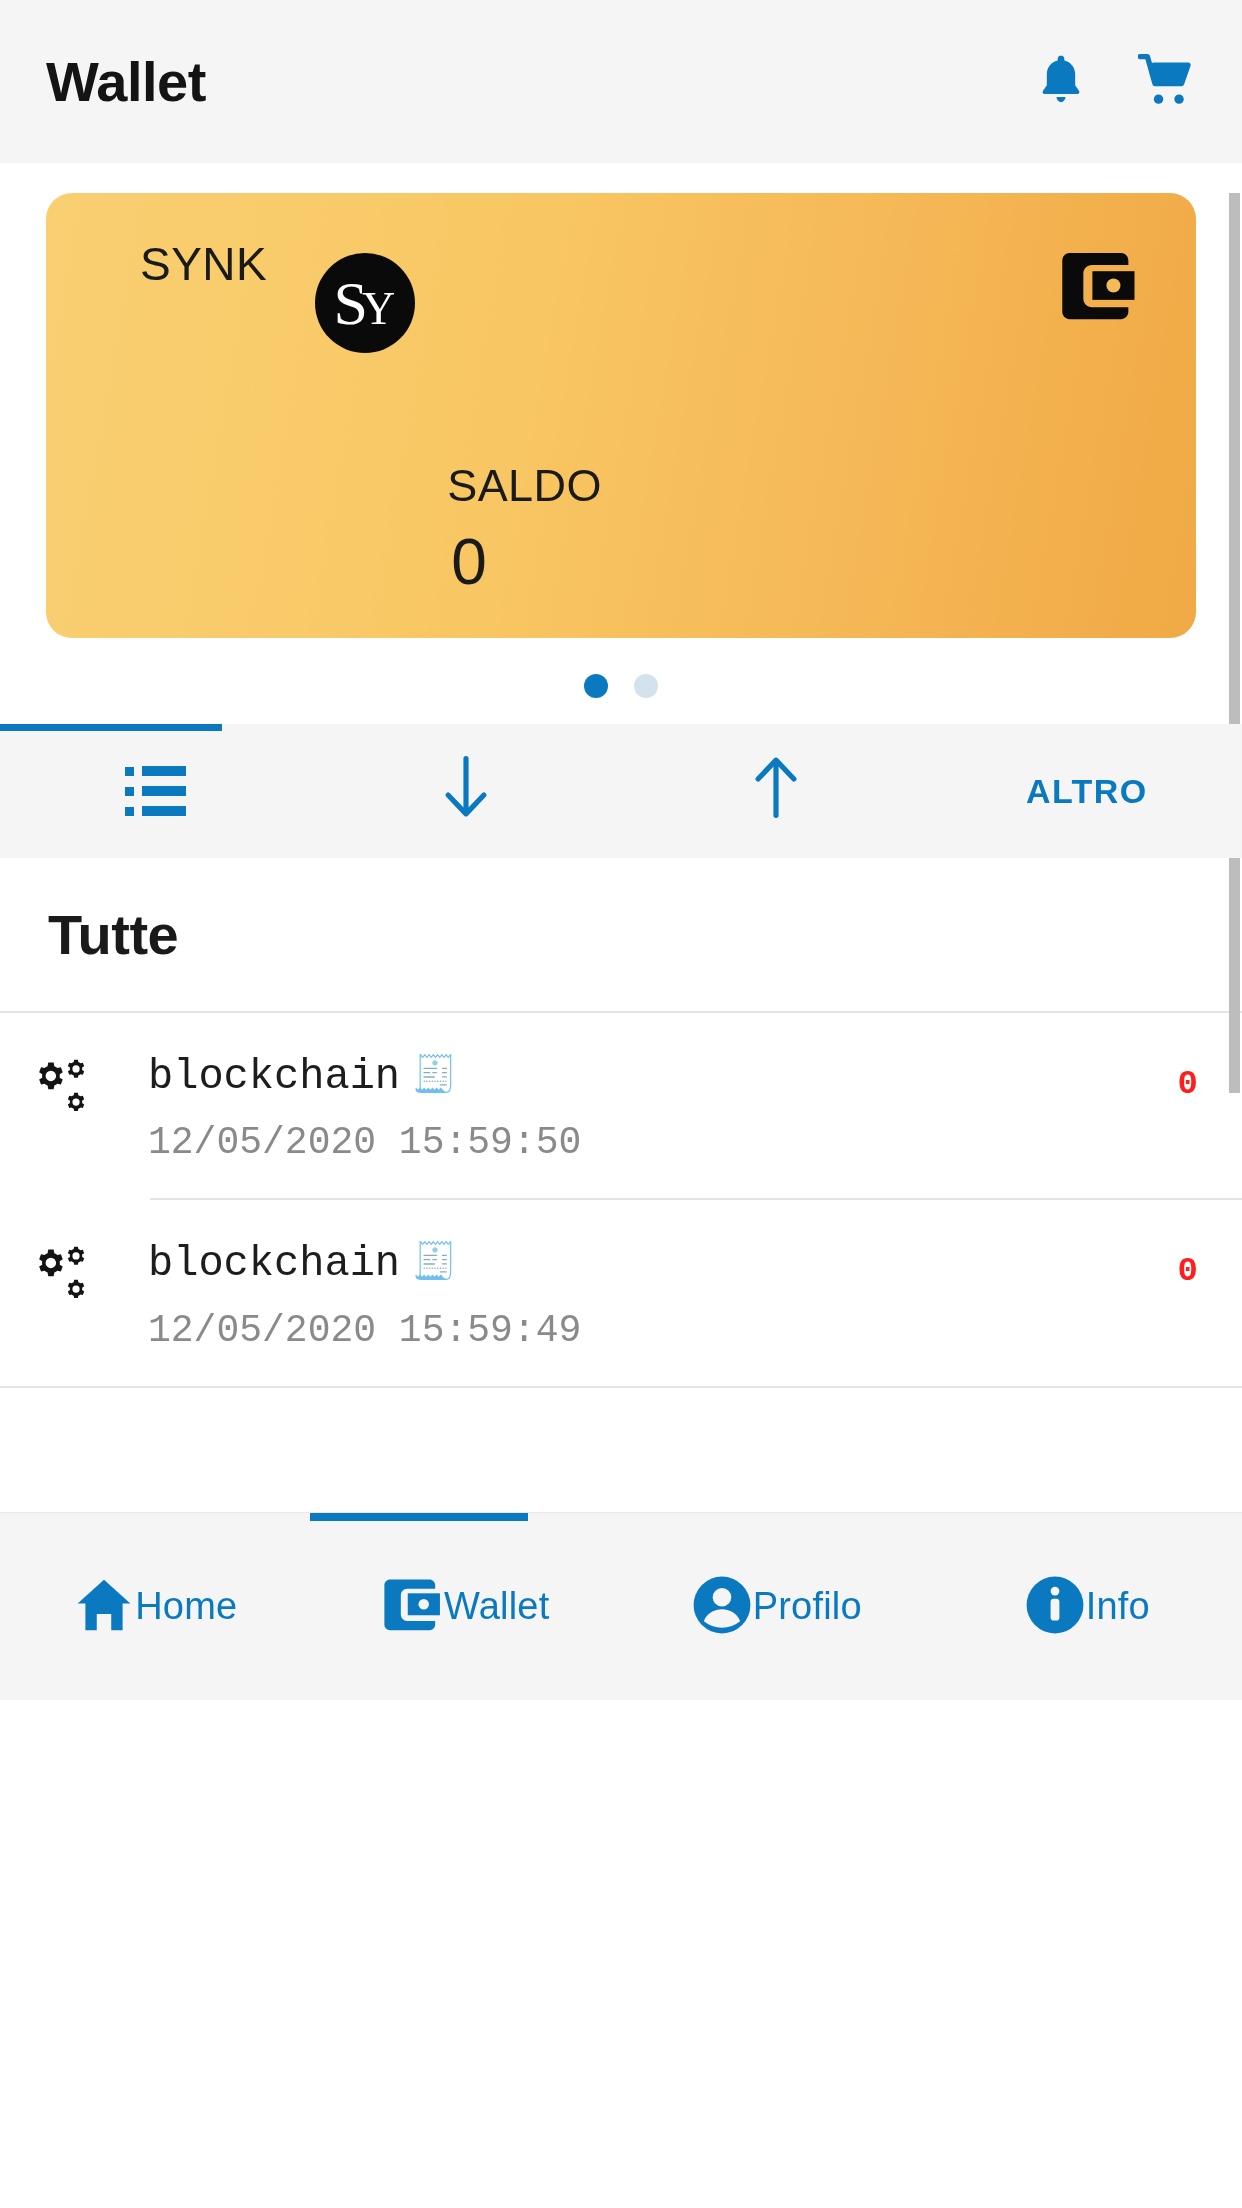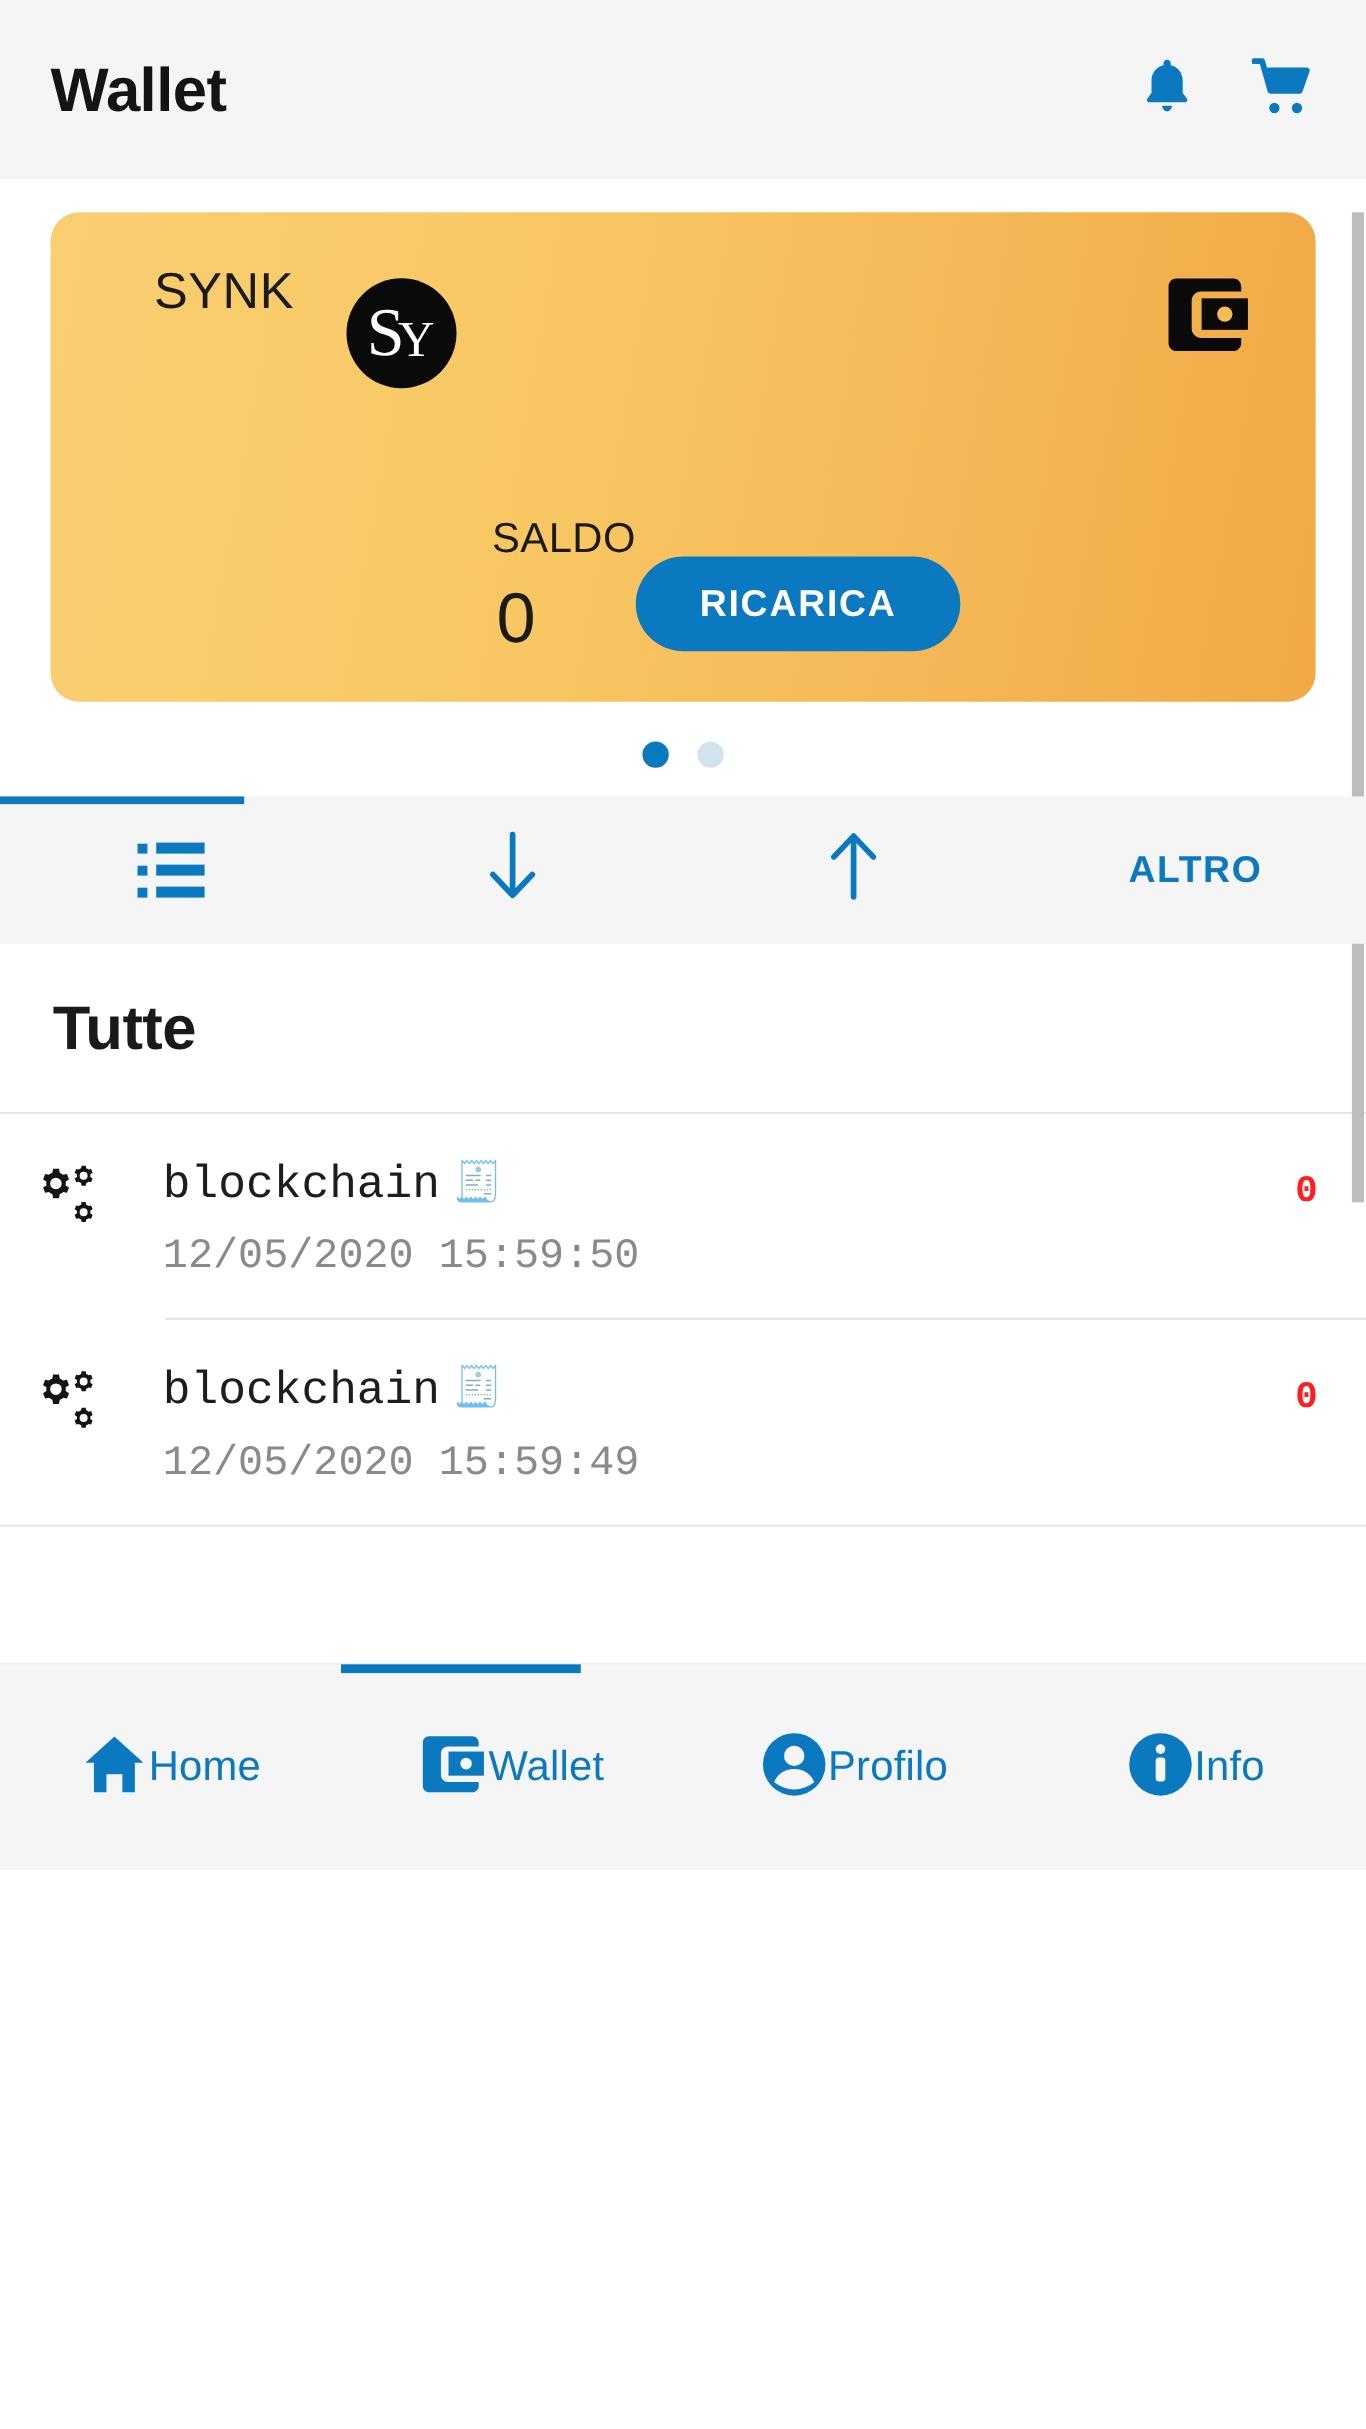--- a/index.html
+++ b/index.html
@@ -125,21 +125,21 @@
     margin-top: auto;
     display: flex;
     align-items: flex-end;
     justify-content: space-between;
   }
   .balance-block {
     margin-left: 32px;
     margin-bottom: 4px;
   }
   .balance-label {
-    font-size: 38px;
+    font-size: 45px;
     color: #1a1a1a;
     letter-spacing: 0.4px;
     margin-bottom: 18px;
   }
   .balance-value {
     font-size: 64px;
     color: #1a1a1a;
     line-height: 1;
     margin-left: 4px;
   }
@@ -349,21 +349,20 @@
             <rect x="11.4" y="7.6" width="14.4" height="9.8"></rect>
             <circle cx="18.6" cy="12.5" r="2.4" fill="#f5bb58"></circle>
           </svg>
         </div>
 
         <div class="card-bottom">
           <div class="balance-block">
             <div class="balance-label">SALDO</div>
             <div class="balance-value">0</div>
           </div>
-          <button class="ricarica-btn">RICARICA</button>
         </div>
 
       </div>
     </div>
 
     <div class="dots">
       <div class="dot active"></div>
       <div class="dot inactive"></div>
     </div>
 

